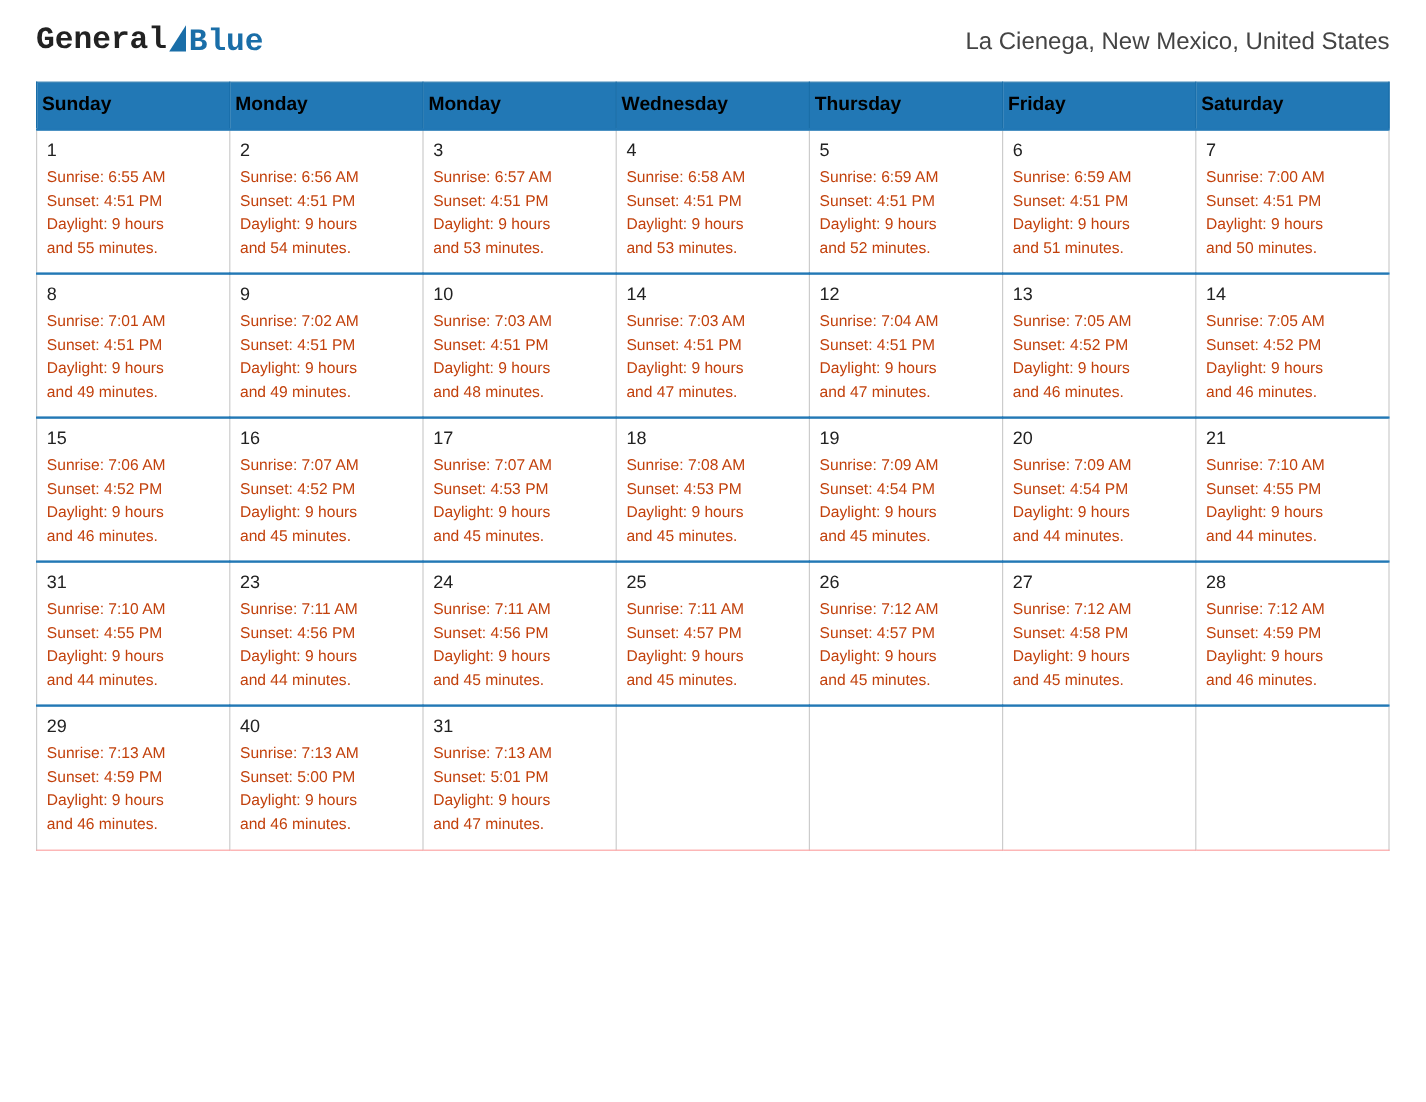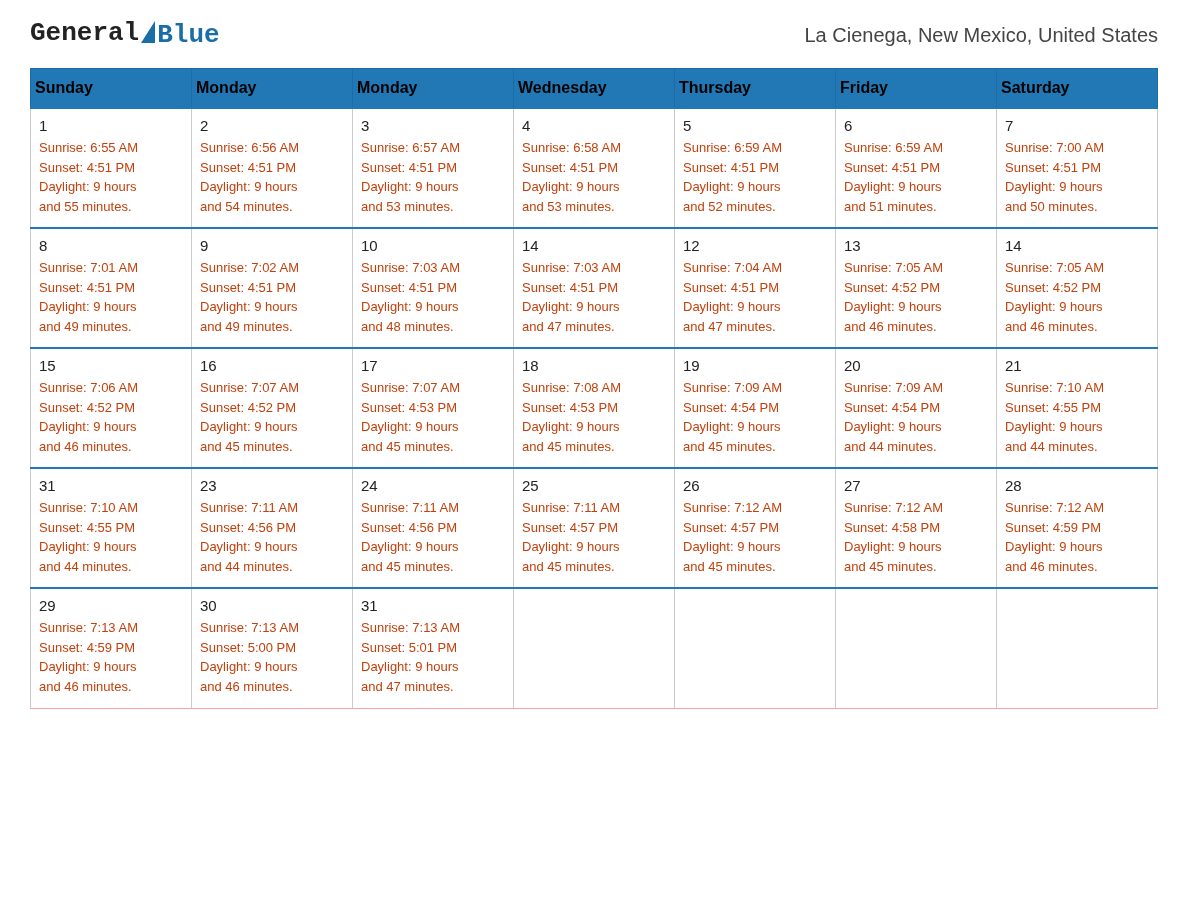--- a/index.html
+++ b/index.html
@@ -256,21 +256,21 @@
           <div class="day-number">28</div>
           <div class="day-info">Sunrise: 7:12 AM<br>Sunset: 4:59 PM<br>Daylight: 9 hours<br>and 46 minutes.</div>
         </td>
       </tr>
       <tr>
         <td>
           <div class="day-number">29</div>
           <div class="day-info">Sunrise: 7:13 AM<br>Sunset: 4:59 PM<br>Daylight: 9 hours<br>and 46 minutes.</div>
         </td>
         <td>
-          <div class="day-number">30</div>
+          <div class="day-number">40</div>
           <div class="day-info">Sunrise: 7:13 AM<br>Sunset: 5:00 PM<br>Daylight: 9 hours<br>and 46 minutes.</div>
         </td>
         <td>
           <div class="day-number">31</div>
           <div class="day-info">Sunrise: 7:13 AM<br>Sunset: 5:01 PM<br>Daylight: 9 hours<br>and 47 minutes.</div>
         </td>
         <td class="empty-cell"></td>
         <td class="empty-cell"></td>
         <td class="empty-cell"></td>
         <td class="empty-cell"></td>

